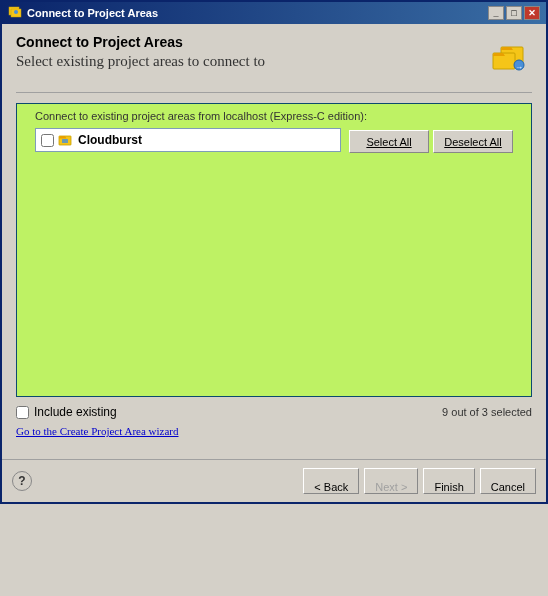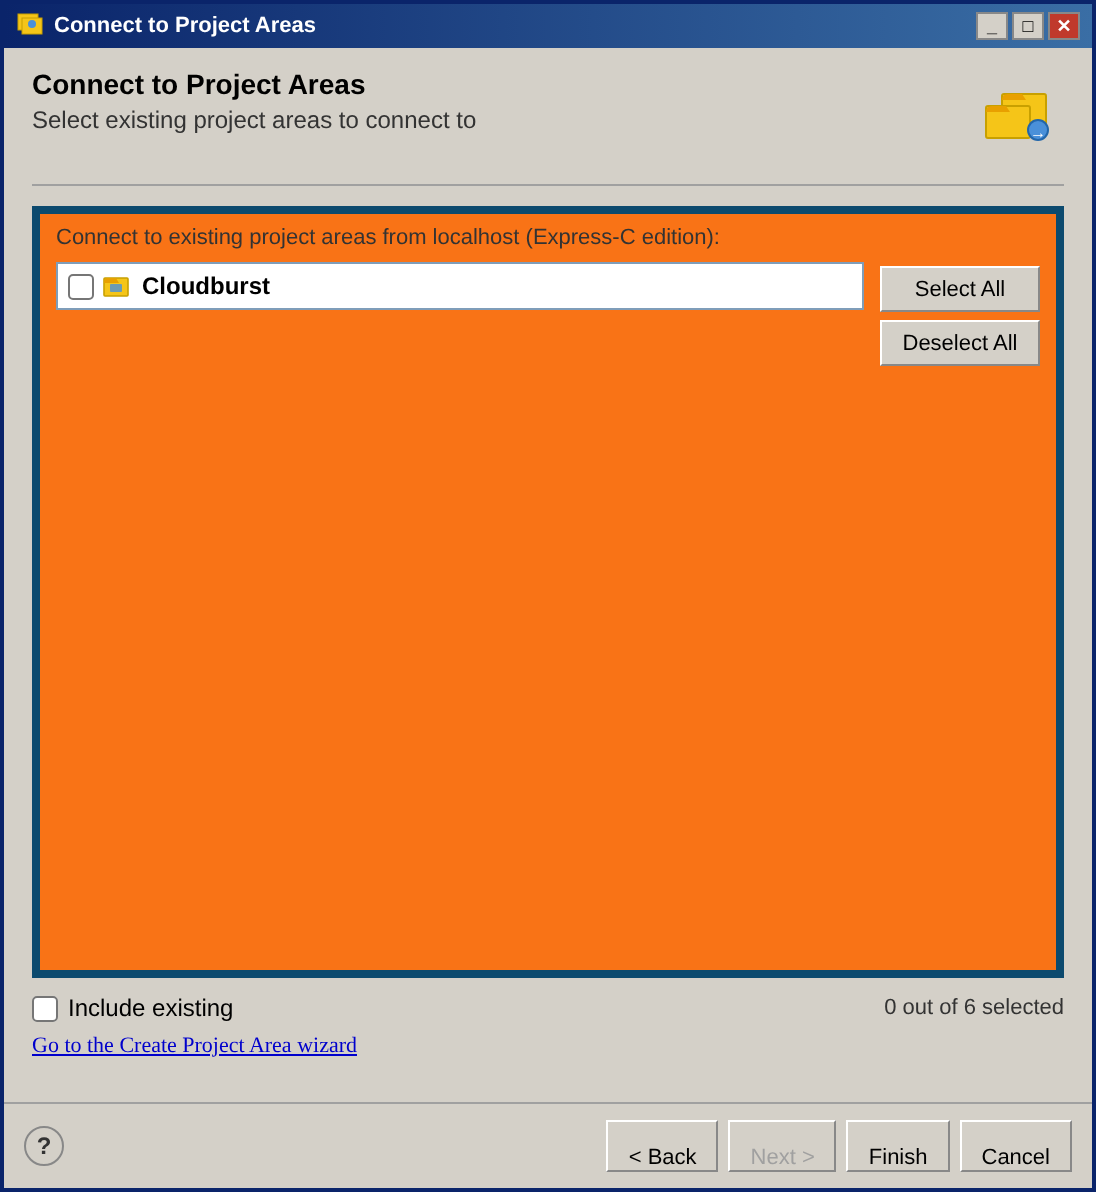--- a/index.html
+++ b/index.html
@@ -7,21 +7,21 @@
       font-family: Arial, sans-serif;
       font-size: 12px;
       background: #d4d0c8;
       width: 548px;
       height: 596px;
       overflow: hidden;
     }
 
     .window {
       width: 548px;
-      height: 596px;
+      height: 504px;
       background: #d4d0c8;
       border: 2px solid #0a246a;
       display: flex;
       flex-direction: column;
     }
 
     .title-bar {
       background: linear-gradient(to right, #0a246a, #3a6ea5);
       color: white;
       padding: 3px 6px;
@@ -83,45 +83,46 @@
     }
 
     .header-text h1 {
       font-size: 14px;
       font-weight: bold;
       color: #000;
       margin-bottom: 3px;
     }
 
     .header-text p {
-      font-size: 12px;
+      font-size: 15px;
       color: #333;
+      font-family: Liberation Serif, serif;
     }
 
     .header-icon {
       width: 48px;
       height: 48px;
       display: flex;
       align-items: center;
       justify-content: center;
     }
 
     .divider {
       border: none;
       border-top: 1px solid #a0a0a0;
       margin-bottom: 10px;
     }
 
     .group-box {
-      border: 4px solid #0c4a6e;
-      background: #f97316;
+      border: 1px solid #0c4a6e;
+      background: #bef264;
       flex: 1;
       display: flex;
       flex-direction: column;
-      padding: 6px 8px;
+      padding: 6px 18px;
       margin-bottom: 8px;
     }
 
     .group-label {
       font-size: 11px;
       color: #333;
       margin-bottom: 6px;
     }
 
     .list-area {
@@ -157,24 +158,25 @@
     }
 
     .list-item-label {
       font-size: 12px;
       color: #000;
       font-weight: bold;
     }
 
     .side-buttons {
       display: flex;
-      flex-direction: column;
+      flex-direction: row;
       gap: 4px;
       margin-left: 8px;
       padding-top: 2px;
+      text-decoration: underline;
     }
 
     .side-button {
       width: 80px;
       height: 23px;
       background: #d4d0c8;
       border: 1px solid #888;
       border-top-color: #fff;
       border-left-color: #fff;
       cursor: pointer;
@@ -365,21 +367,21 @@
           <button class="side-button">Deselect All</button>
         </div>
       </div>
     </div>
 
     <div class="archive-row">
       <div class="archive-check">
         <input type="checkbox" id="archiveChk" style="">
         <label for="archiveChk">Include existing</label>
       </div>
-      <span class="status-text">0 out of 6 selected</span>
+      <span class="status-text">9 out of 3 selected</span>
     </div>
 
     <a class="wizard-link" href="#">Go to the Create Project Area wizard</a>
   </div>
 
   <div class="footer">
     <div class="footer-left">
       <div class="help-icon">?</div>
     </div>
     <div class="footer-buttons">

